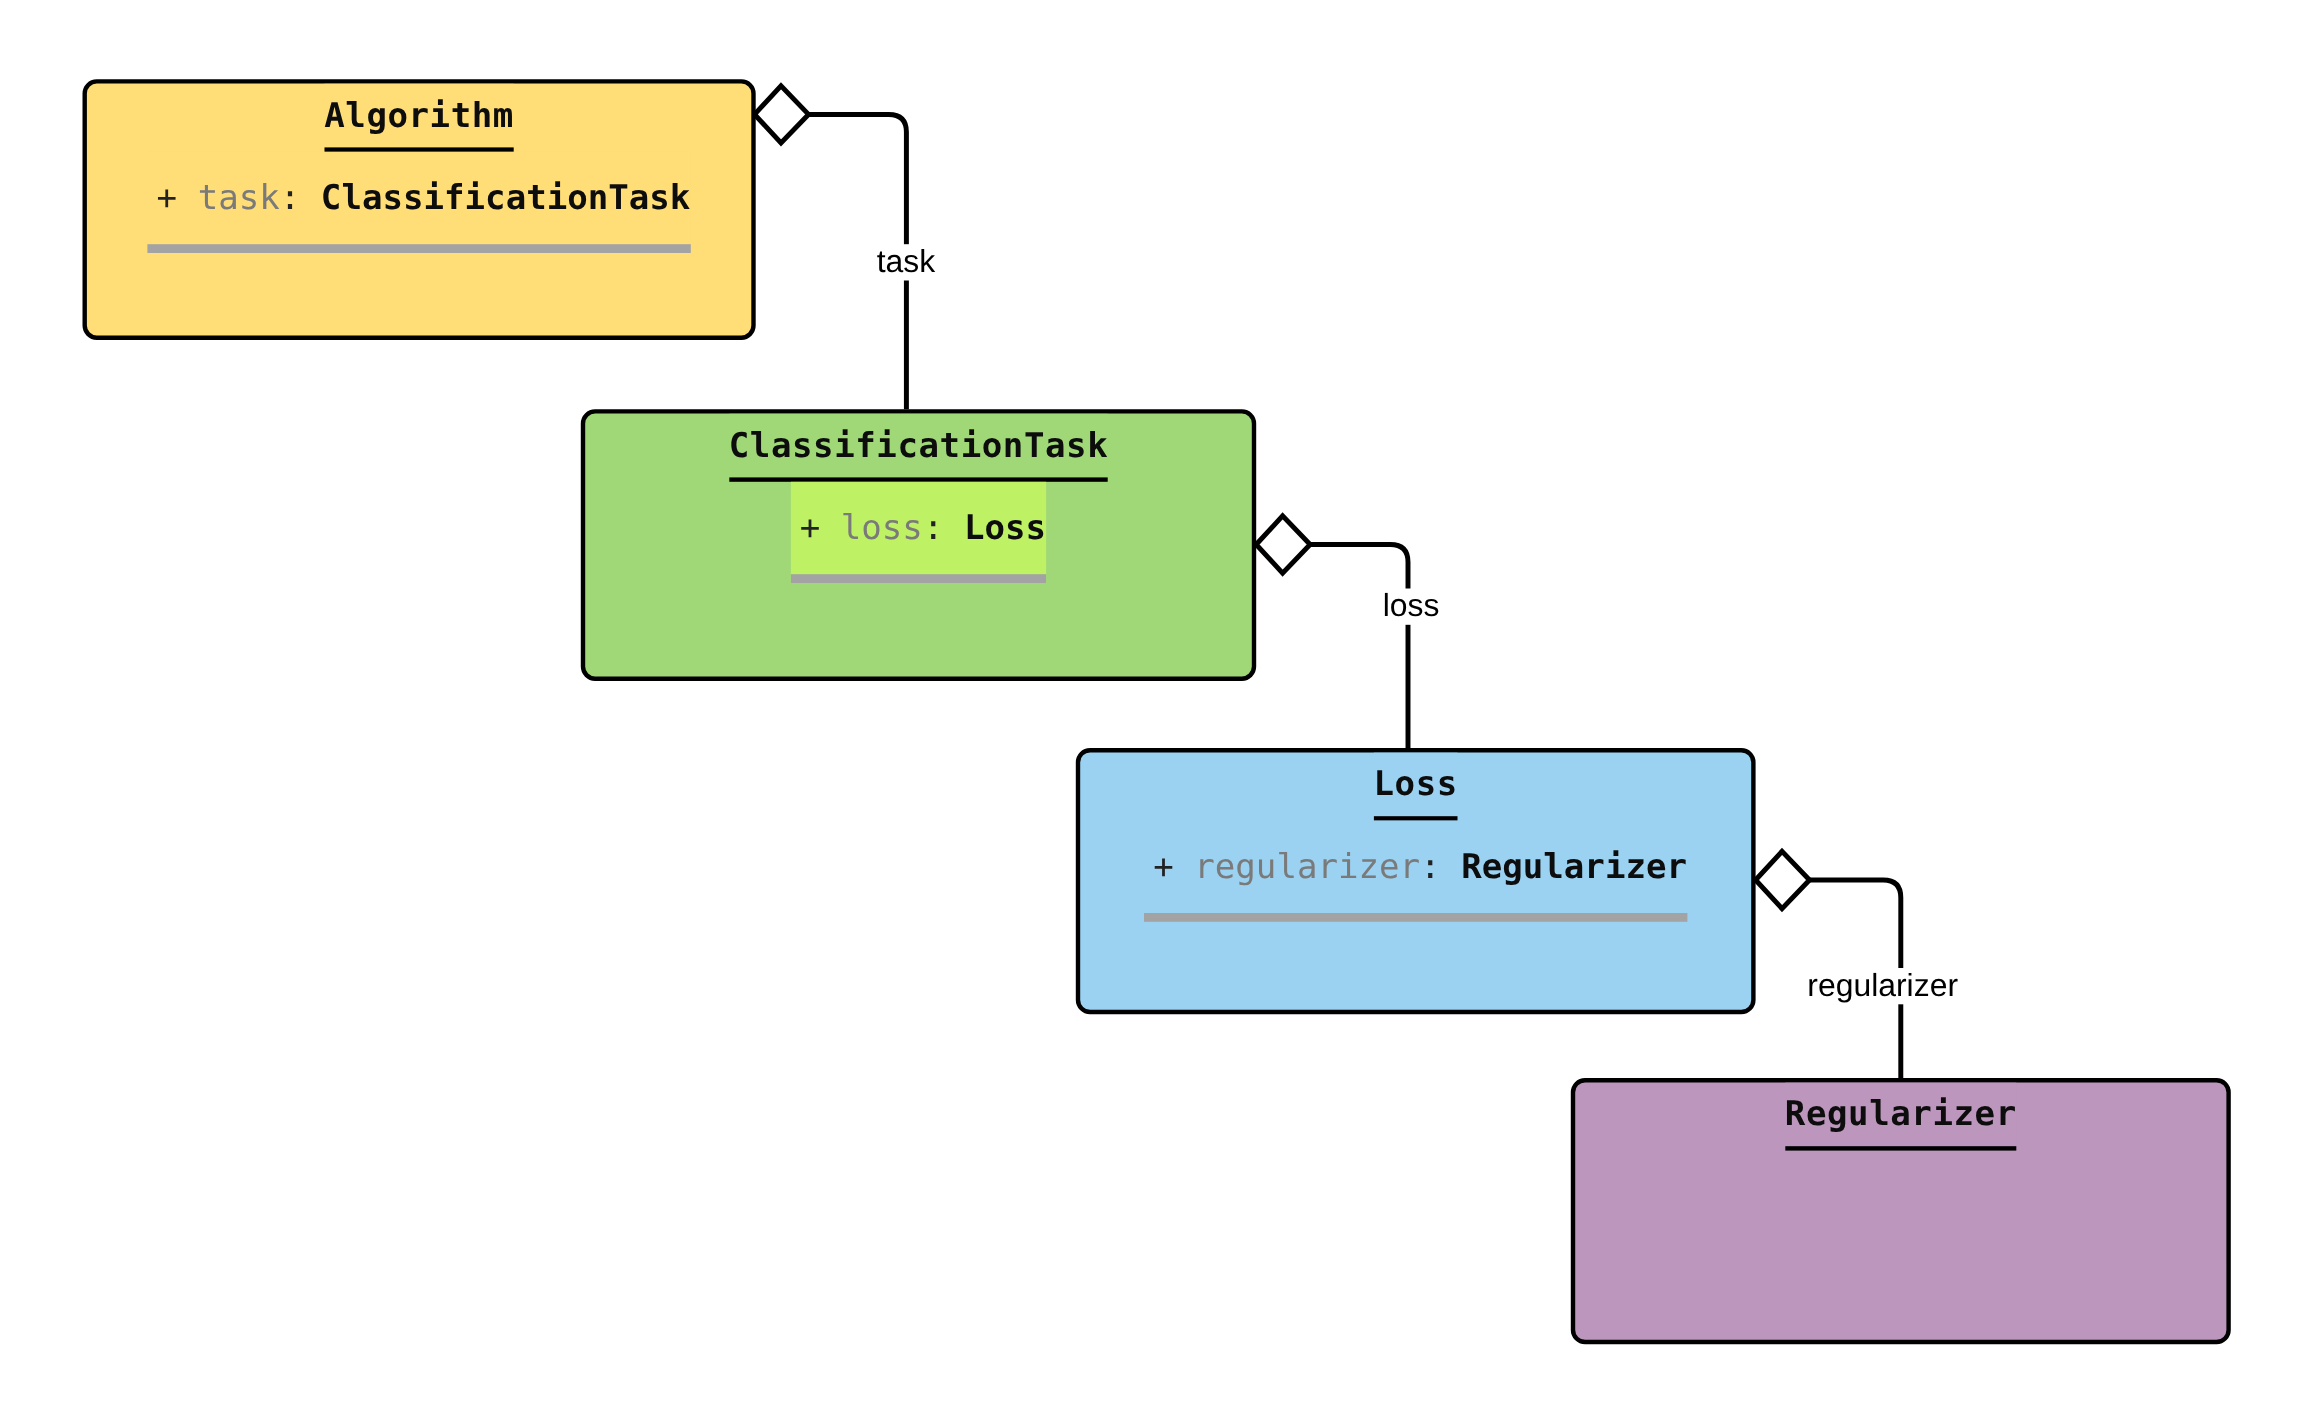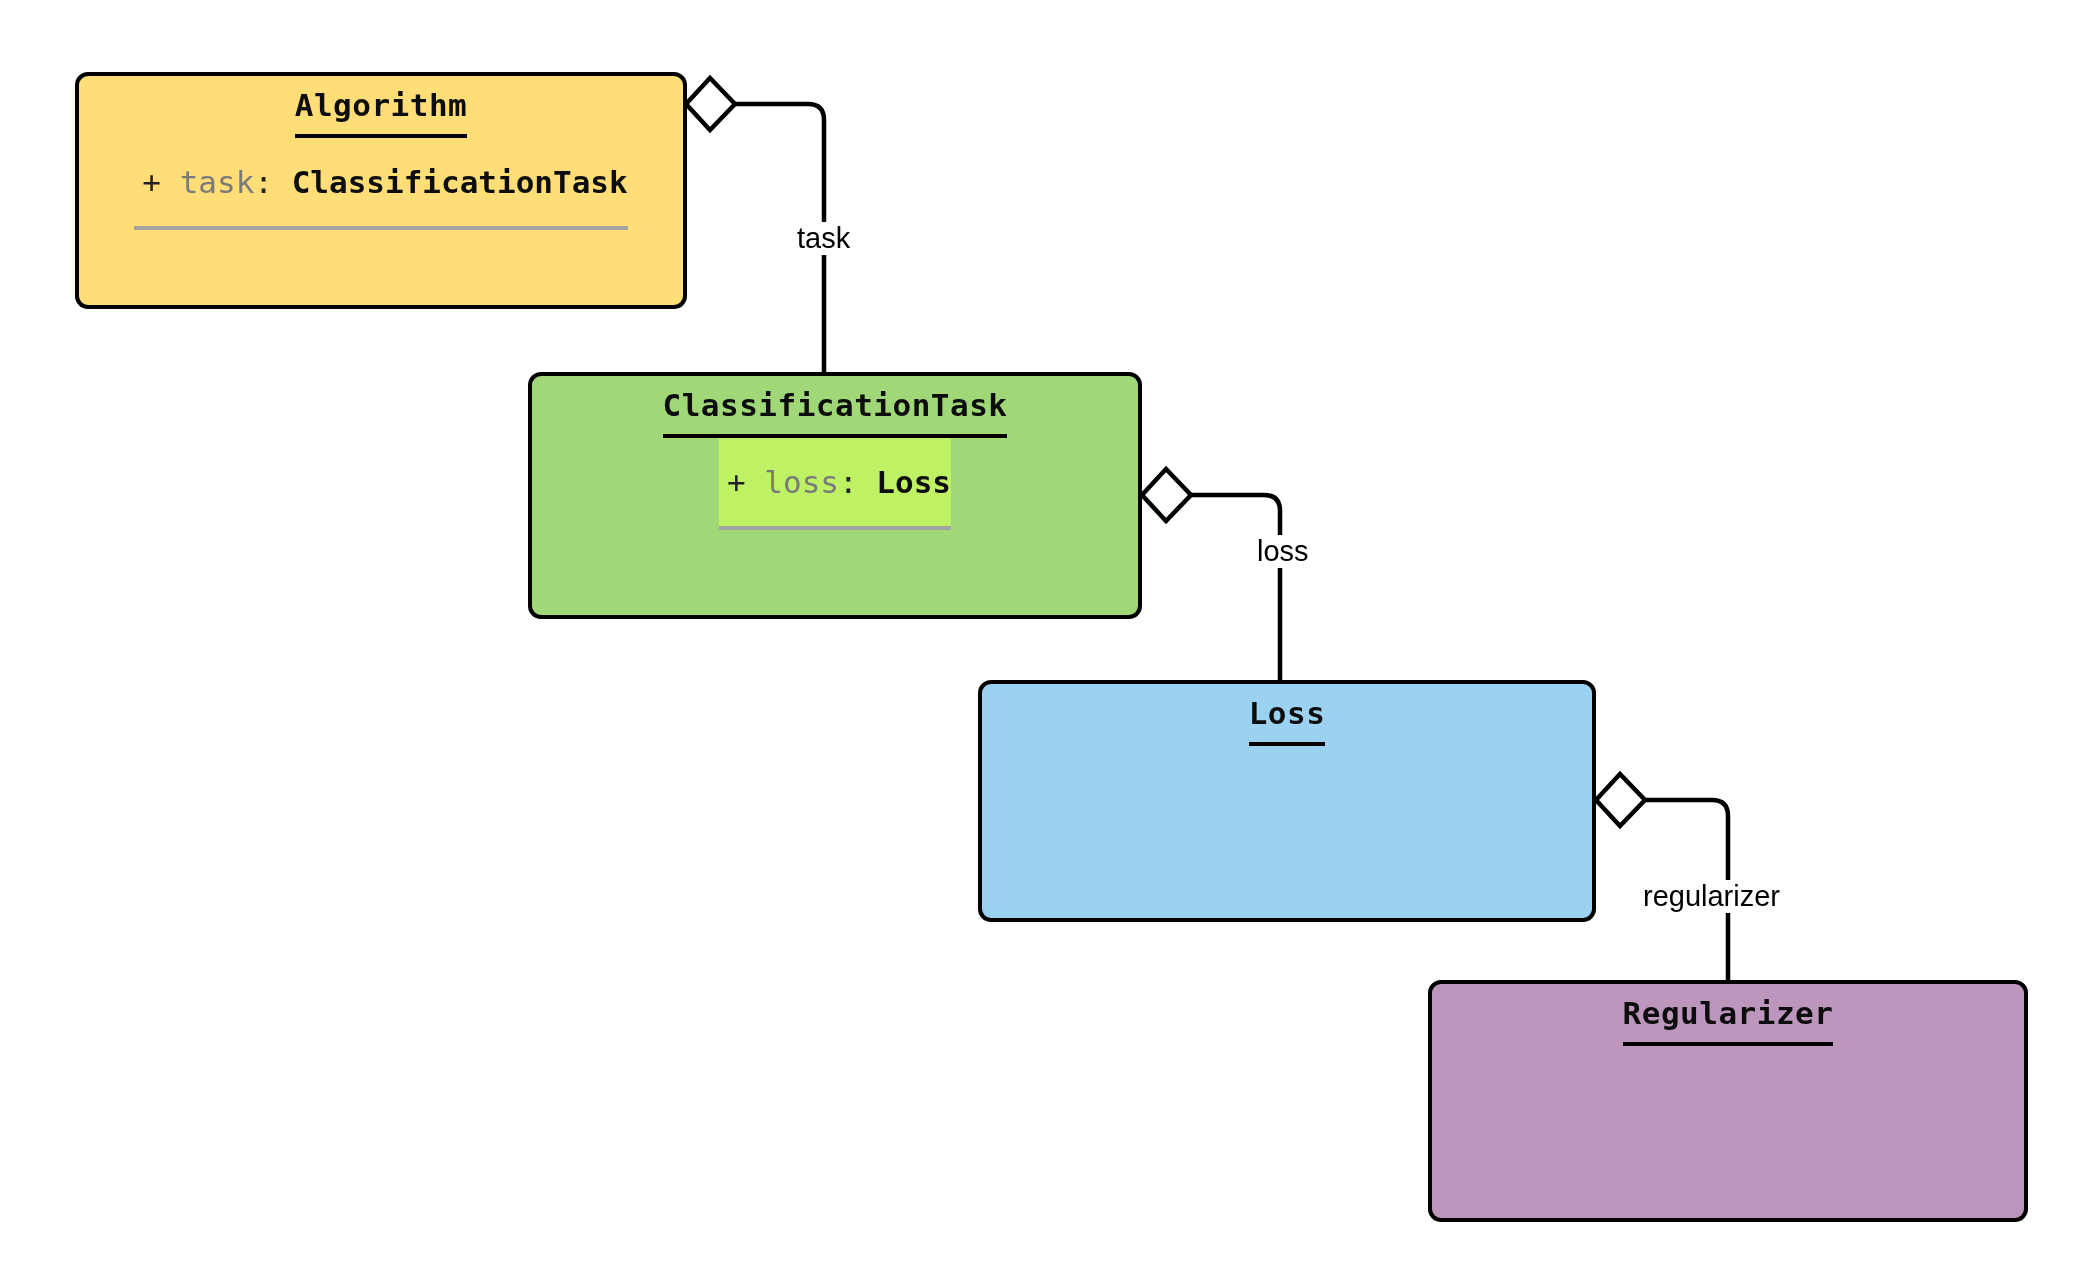--- a/index.html
+++ b/index.html
@@ -76,21 +76,21 @@
     font-size: 31px;
     color: #0d0d0d;
     border-bottom: 4px solid #000000;
     letter-spacing: 0.5px;
   }
   .uml-attrs {
     box-sizing: border-box;
     display: flex;
     flex-direction: column;
     justify-content: center;
-    border-bottom: 4px solid #a3a3a3;
+    border-bottom: 8px solid #a3a3a3;
     padding-left: 8px;
   }
   .uml-attr {
     font-family: "DejaVu Sans Mono", "Liberation Mono", monospace;
     font-size: 31px;
     line-height: 1.25;
     white-space: nowrap;
   }
   .vis    { color: #222222; }
   .aname  { color: #7a7a7a; }
@@ -179,20 +179,27 @@
         <span class="vis">+</span>
         <span class="aname">loss</span><span class="colon">:</span>
         <span class="atype">Loss</span>
       </div>
     </div>
     <div class="uml-methods" style="background: rgb(160, 216, 120);"></div>
   </div>
 
   <div class="uml-class" id="class-loss" style="background: rgb(155, 210, 242);">
     <div class="uml-title" style="background: rgb(155, 210, 242);">Loss</div>
+    <div class="uml-attrs" style="background: rgb(155, 210, 242);">
+      <div class="uml-attr">
+        <span class="vis">+</span>
+        <span class="aname">regularizer</span><span class="colon">:</span>
+        <span class="atype">Regularizer</span>
+      </div>
+    </div>
     <div class="uml-methods" style="background: rgb(155, 210, 242);"></div>
   </div>
 
   <div class="uml-class" id="class-regularizer" style="background: rgb(188, 150, 188);">
     <div class="uml-title" style="background: rgb(188, 150, 188);">Regularizer</div>
     <div class="uml-methods" style="background: rgb(188, 150, 188);"></div>
   </div>
 
 </div>
 

